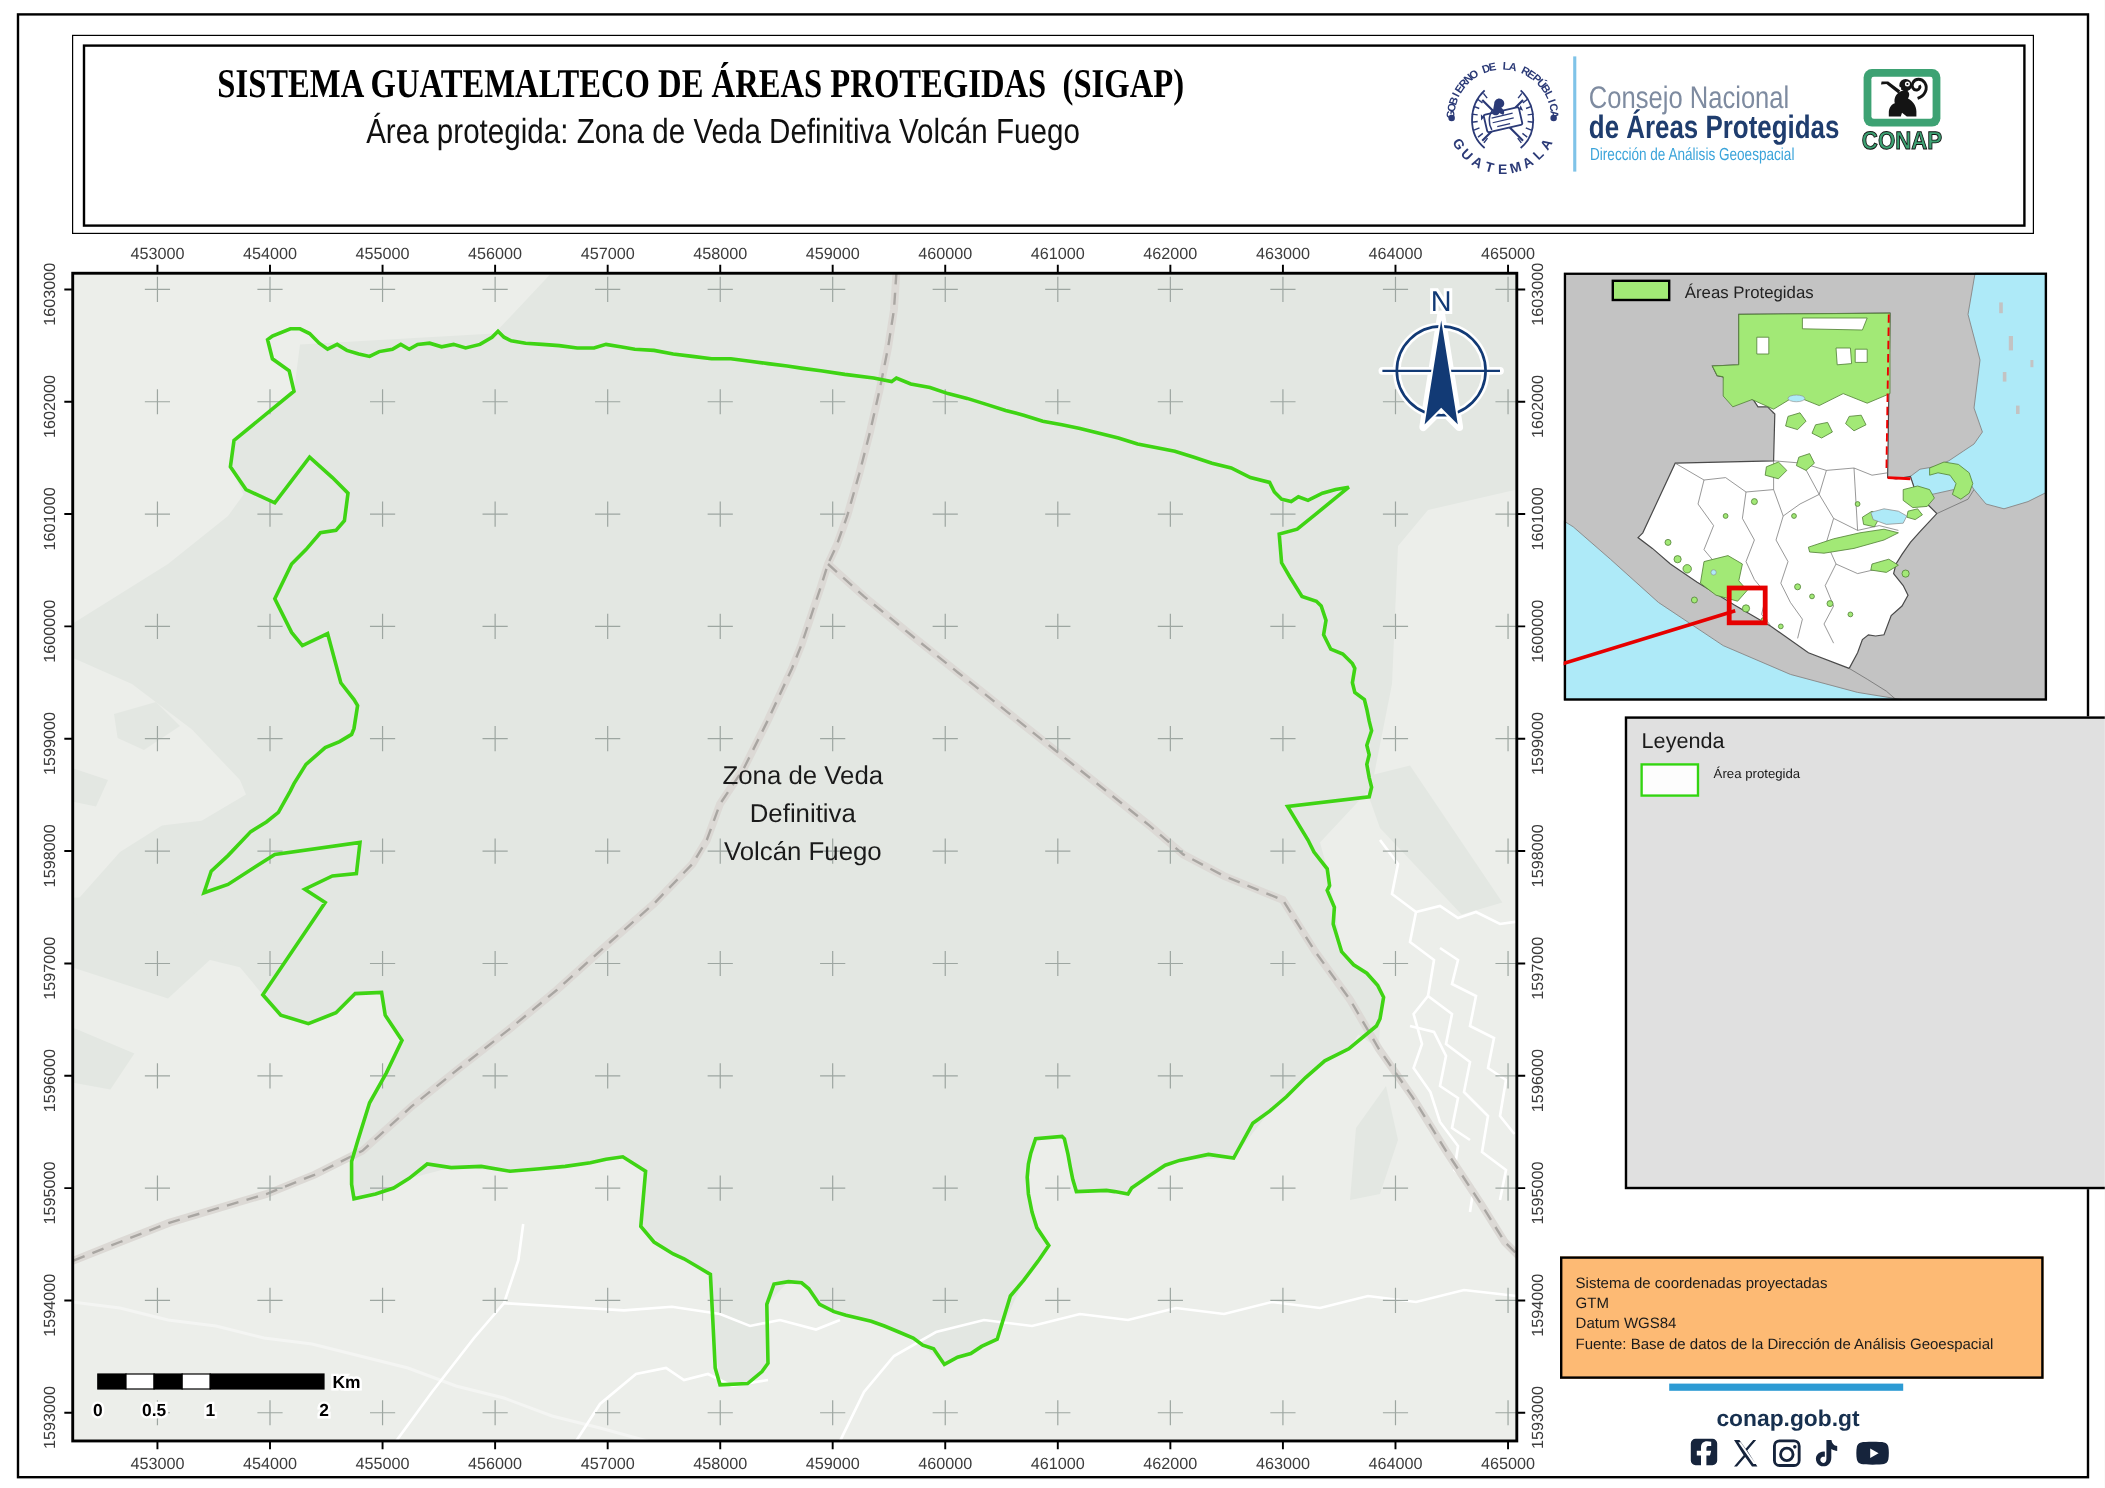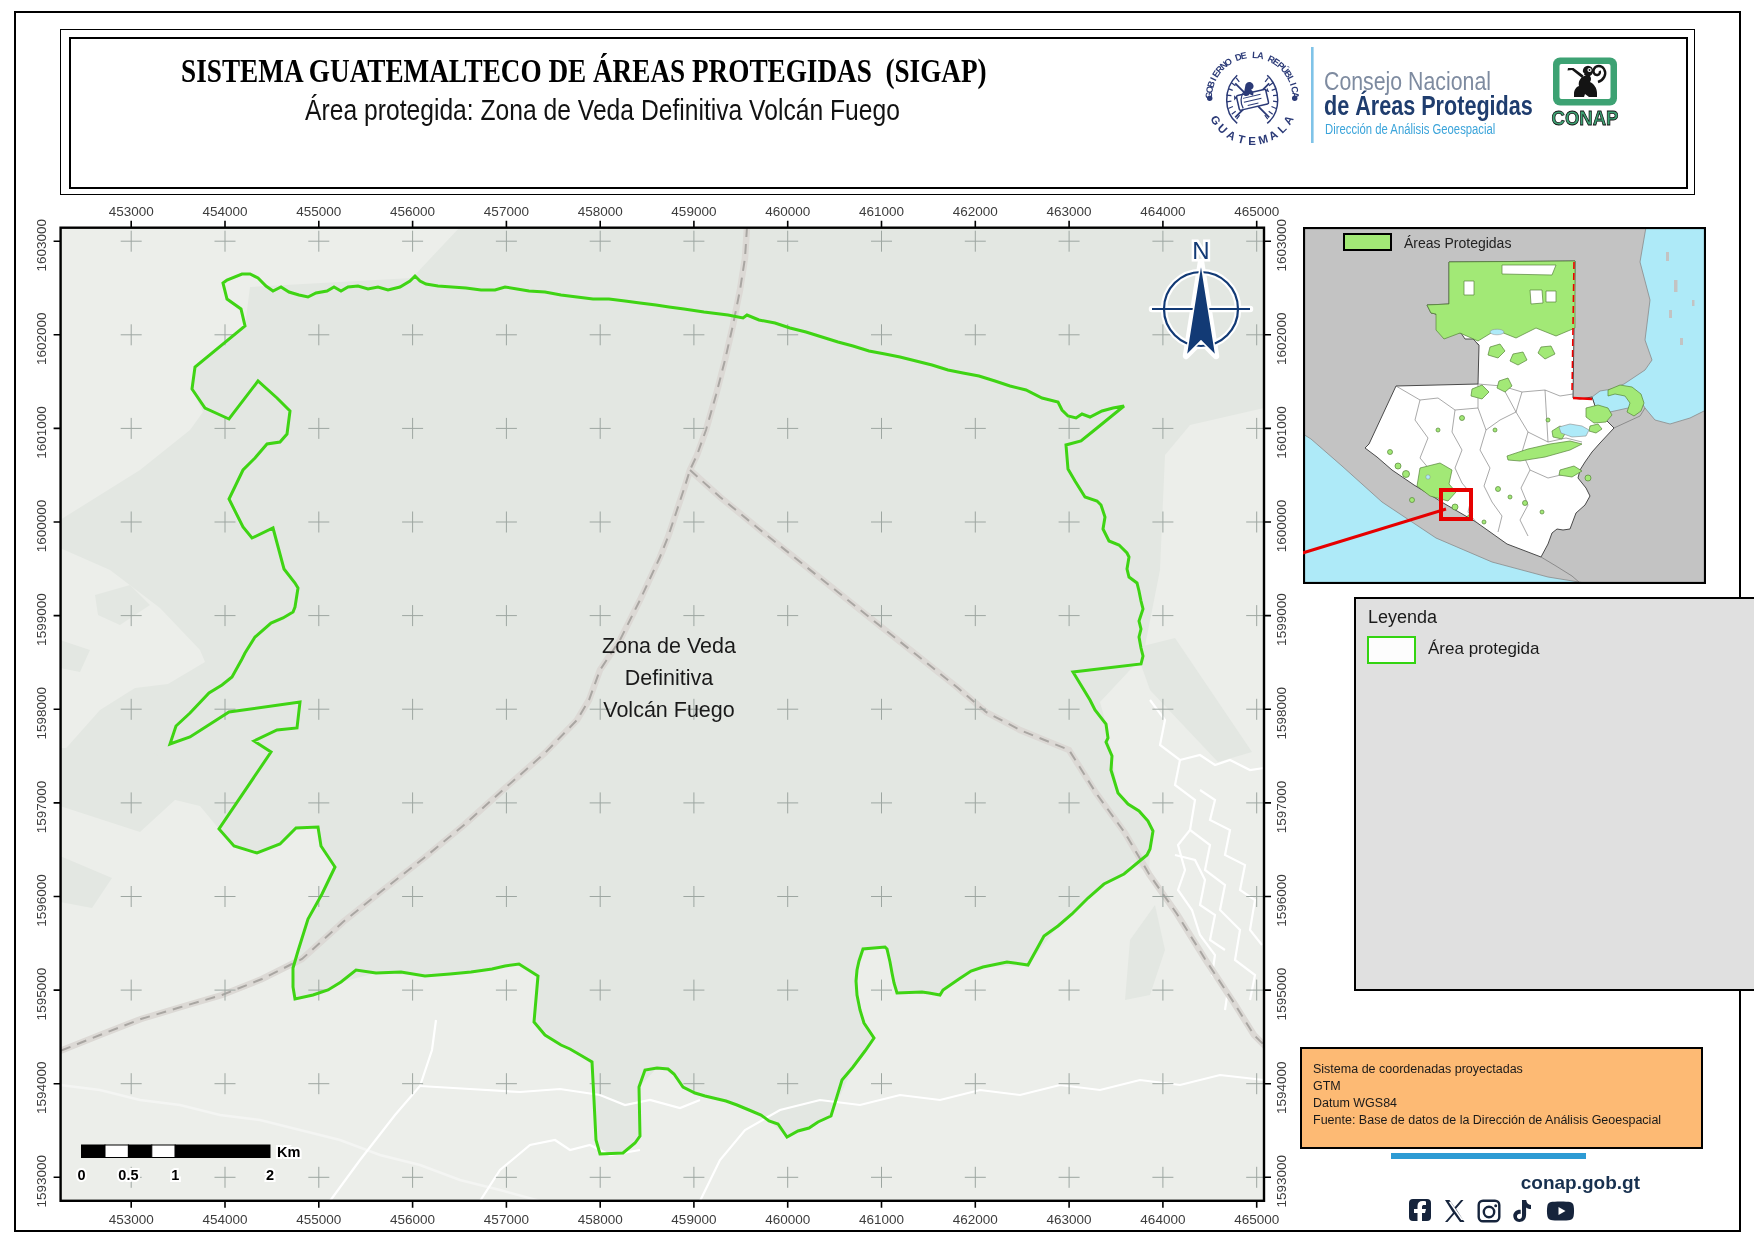--- a/index.html
+++ b/index.html
@@ -349,30 +349,30 @@
 
 <rect x="1441" y="490" width="30" height="29" fill="none" stroke="#e60000" stroke-width="4"></rect>
 </svg>
 
 <div class="abs" style="left:1354px;top:597px;width:399px;height:390px;border:2px solid #000;background:#e0e0e0;">
 
   <div class="abs" style="left:12px;top:8px;font-size:18px;color:#1a1a1a;">Leyenda</div>
 
   <div class="abs" style="left:11px;top:37px;width:45px;height:24px;border:2px solid #33d411;background:#fdfdfd;"></div>
 
-  <div class="abs" style="left:72px;top:40px;font-size:17px;color:#1a1a1a;">Área protegida</div>
+  <div class="abs" style="left:72px;top:40px;font-size:11px;color:#1a1a1a;">Área protegida</div>
 </div>
 
 <div class="abs" style="left:1300px;top:1047px;width:399px;height:98px;border:2px solid #000;background:#fdba74;font-size:12.5px;color:#1a1a1a;">
   <div style="margin:12px 0 0 11px;line-height:17px;">Sistema de coordenadas proyectadas<br>GTM<br>Datum WGS84<br>Fuente: Base de datos de la Dirección de Análisis Geoespacial</div>
 </div>
 
 <div class="abs" style="left:1391px;top:1153px;width:195px;height:6px;background:#2d9bd4;"></div>
 
-<div class="abs" style="left:1340px;top:1172px;width:300px;text-align:right;font-weight:bold;font-size:19px;color:#17304f;">conap.gob.gt</div>
+<div class="abs" style="left:1340px;top:1172px;width:300px;text-align:center;font-weight:bold;font-size:19px;color:#17304f;">conap.gob.gt</div>
 
 <svg class="abs" style="left:1405px;top:1198px;" width="175" height="26" viewBox="0 0 175 26">
 <g fill="#16243c">
 <path d="M8 1 h14 a4 4 0 0 1 4 4 v14 a4 4 0 0 1 -4 4 h-5 v-8 h3 l1 -4 h-4 v-2 c0 -1.5 .8 -2 2 -2 h2 v-3.6 c-1 -.2 -2.3 -.4 -3.5 -.4 c-3 0 -5 1.8 -5 5 v3 h-3.5 v4 h3.5 v8 h-4.5 a4 4 0 0 1 -4 -4 v-14 a4 4 0 0 1 4 -4 z"></path>
 <path d="M40 2 h4.5 l5.2 7.2 L56 2 h2.5 l-7.5 8.7 L59.5 24 h-4.5 l-5.7 -7.9 -6.8 7.9 H40 l8 -9.3 z M43.6 3.8 l12.6 18.3 h2 L45.6 3.8 Z" fill-rule="evenodd"></path>
 <path d="M78 1.5 h12 a5.5 5.5 0 0 1 5.5 5.5 v12 a5.5 5.5 0 0 1 -5.5 5.5 h-12 a5.5 5.5 0 0 1 -5.5 -5.5 v-12 a5.5 5.5 0 0 1 5.5 -5.5 z m0 2.4 a3.1 3.1 0 0 0 -3.1 3.1 v12 a3.1 3.1 0 0 0 3.1 3.1 h12 a3.1 3.1 0 0 0 3.1 -3.1 v-12 a3.1 3.1 0 0 0 -3.1 -3.1 z m6 3.7 a6.4 6.4 0 1 1 0 12.8 a6.4 6.4 0 0 1 0 -12.8 z m0 2.4 a4 4 0 1 0 0 8 a4 4 0 0 0 0 -8 z m6.7 -3.8 a1.5 1.5 0 1 1 0 3 a1.5 1.5 0 0 1 0 -3 z"></path>
 <path d="M117 2 h4.2 c.3 2.8 1.9 4.7 4.8 5 v4.1 c-1.8 0 -3.4 -.5 -4.9 -1.5 v6.9 c0 8.8 -9.5 9.2 -12 4.4 c-2.6 -5 1.2 -9.7 6.6 -9.2 v4.3 c-2.4 -.7 -4.4 1.3 -3.5 3.6 c.8 2.2 4.8 2.3 4.8 -1.8 z"></path>
 <path d="M146 4 c3 -.7 16 -.7 19 0 c2 .5 3.2 1.7 3.6 3.7 c.6 3.2 .6 7.4 0 10.6 c-.4 2 -1.6 3.2 -3.6 3.7 c-3 .7 -16 .7 -19 0 c-2 -.5 -3.2 -1.7 -3.6 -3.7 c-.6 -3.2 -.6 -7.4 0 -10.6 c.4 -2 1.6 -3.2 3.6 -3.7 z m7.5 5 v8 l7 -4 z" fill-rule="evenodd"></path>
 </g>
   </svg>

